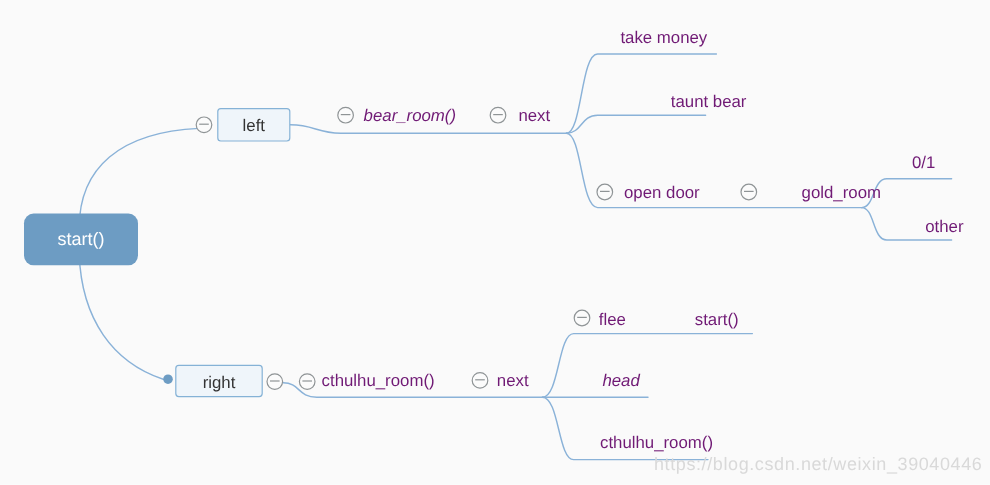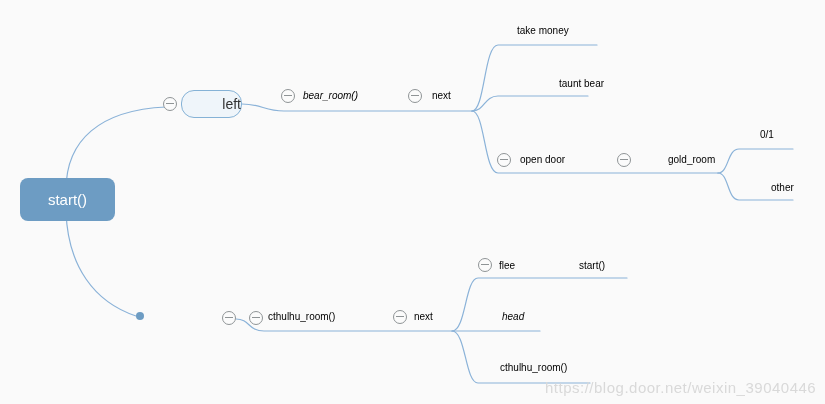--- a/index.html
+++ b/index.html
@@ -3,42 +3,42 @@
 <meta charset="utf-8">
 <style>
   * { box-sizing: border-box; margin: 0; padding: 0; }
   body { font-family: "Liberation Sans", sans-serif; background: #ffffff; }
   .stage {
     position: relative; width: 825px; height: 404px;
     background: #fafafa; overflow: hidden;
   }
   .wires { position: absolute; left: 0; top: 0; z-index: 1; }
   .label {
-    position: absolute; font-size: 10px; color: #000000;
+    position: absolute; font-size: 14px; color: #701a75;
     white-space: nowrap; z-index: 2; line-height: 16px;
   }
   .minus {
     position: absolute; width: 14px; height: 14px;
     border: 1px solid #8f9496; border-radius: 50%;
     background: #fbfbfb; z-index: 3; cursor: pointer;
   }
   .minus::after {
     content: ""; position: absolute; left: 2px; right: 2px; top: 5px;
     border-top: 1px solid #8f9496;
   }
   .root-node {
     position: absolute; left: 20px; top: 178px; width: 95px; height: 43px;
     background: #6d9cc3; border-radius: 8px; color: #ffffff;
     display: flex; align-items: center; justify-content: center;
     font-size: 15px; z-index: 2;
   }
   .box-node {
     position: absolute; background: #eff5fa; border: 1px solid #85b2d6;
-    border-radius: 13px; color: #333333; font-size: 14px;
-    display: flex; align-items: center; justify-content: flex-end; z-index: 2;
+    border-radius: 3px; color: #333333; font-size: 14px;
+    display: flex; align-items: center; justify-content: center; z-index: 2;
   }
   .node-left  { left: 181px; top: 90px;  width: 61px; height: 28px; }
   .node-right { left: 146px; top: 304px; width: 73px; height: 27px; }
   .watermark {
     position: absolute; left: 545px; top: 379px; font-size: 15px;
     color: #d9d9d9; letter-spacing: 0.5px; z-index: 4; white-space: nowrap;
   }
 </style>
 </head>
 <body>
@@ -84,32 +84,35 @@
   <span class="minus" style="left:497px; top:153px;"></span>
   <div class="label" style="left:520px; top:152px;">open door</div>
 
   <span class="minus" style="left:617px; top:153px;"></span>
   <div class="label" style="left:668px; top:152px;">gold_room</div>
 
   <div class="label" style="left:760px; top:127px;">0/1</div>
 
   <div class="label" style="left:771px; top:180px;">other</div>
 
+  <div class="box-node node-right">
+    <span>right</span>
+  </div>
   <span class="minus" style="left:222px; top:311px;"></span>
 
   <span class="minus" style="left:249px; top:311px;"></span>
   <div class="label" style="left:268px; top:309px;">cthulhu_room()</div>
 
   <span class="minus" style="left:393px; top:310px;"></span>
   <div class="label" style="left:414px; top:309px;">next</div>
 
   <span class="minus" style="left:478px; top:258px;"></span>
   <div class="label" style="left:499px; top:258px;">flee</div>
 
   <div class="label" style="left:579px; top:258px;">start()</div>
 
   <div class="label" style="left:502px; top:309px;font-style:italic;">head</div>
 
   <div class="label" style="left:500px; top:360px;">cthulhu_room()</div>
 
-  <div class="watermark">https://blog.door.net/weixin_39040446</div>
+  <div class="watermark">https://blog.csdn.net/weixin_39040446</div>
 
 </div>
 
 </body></html>

